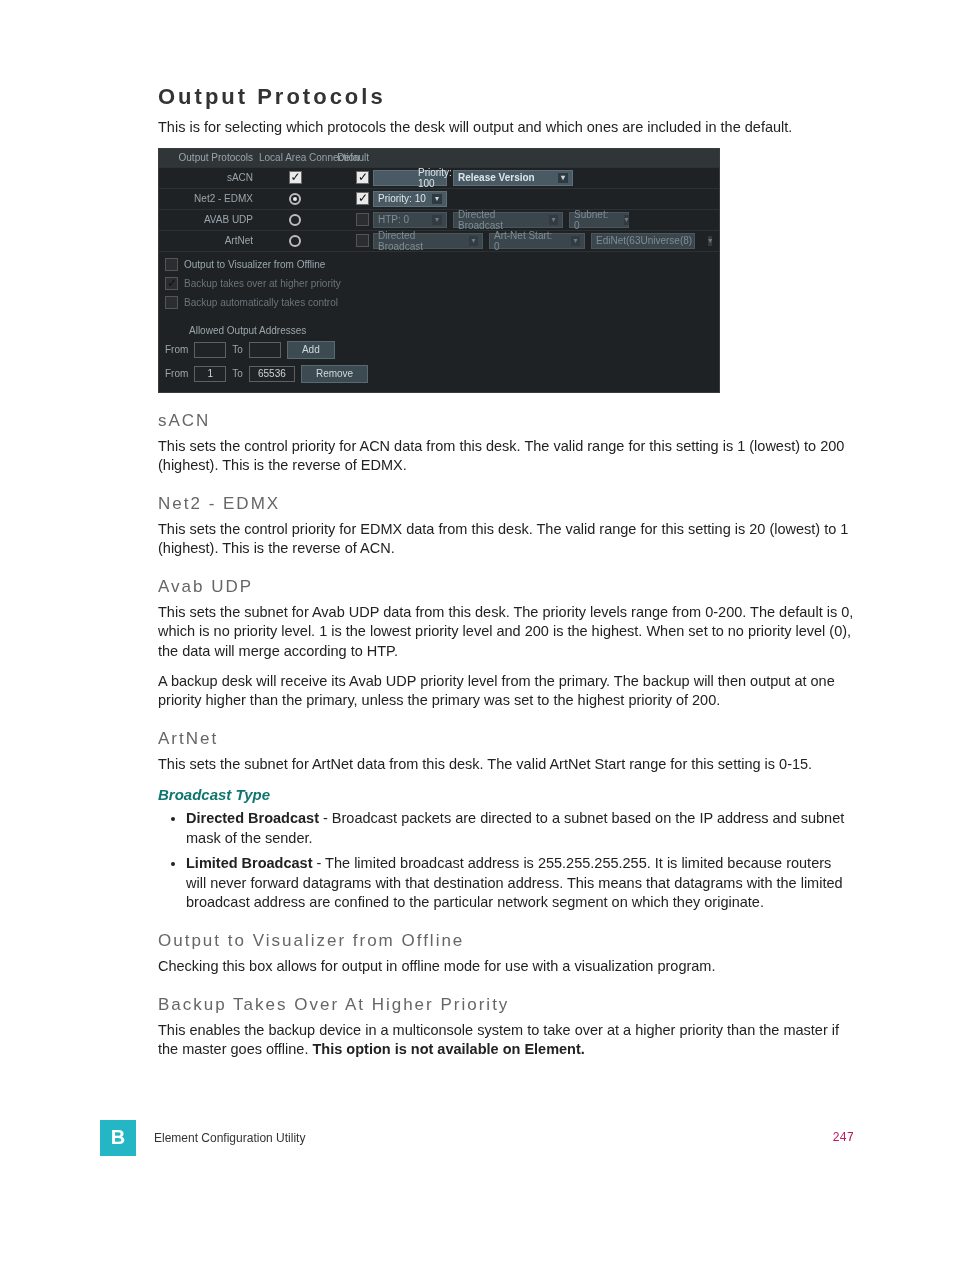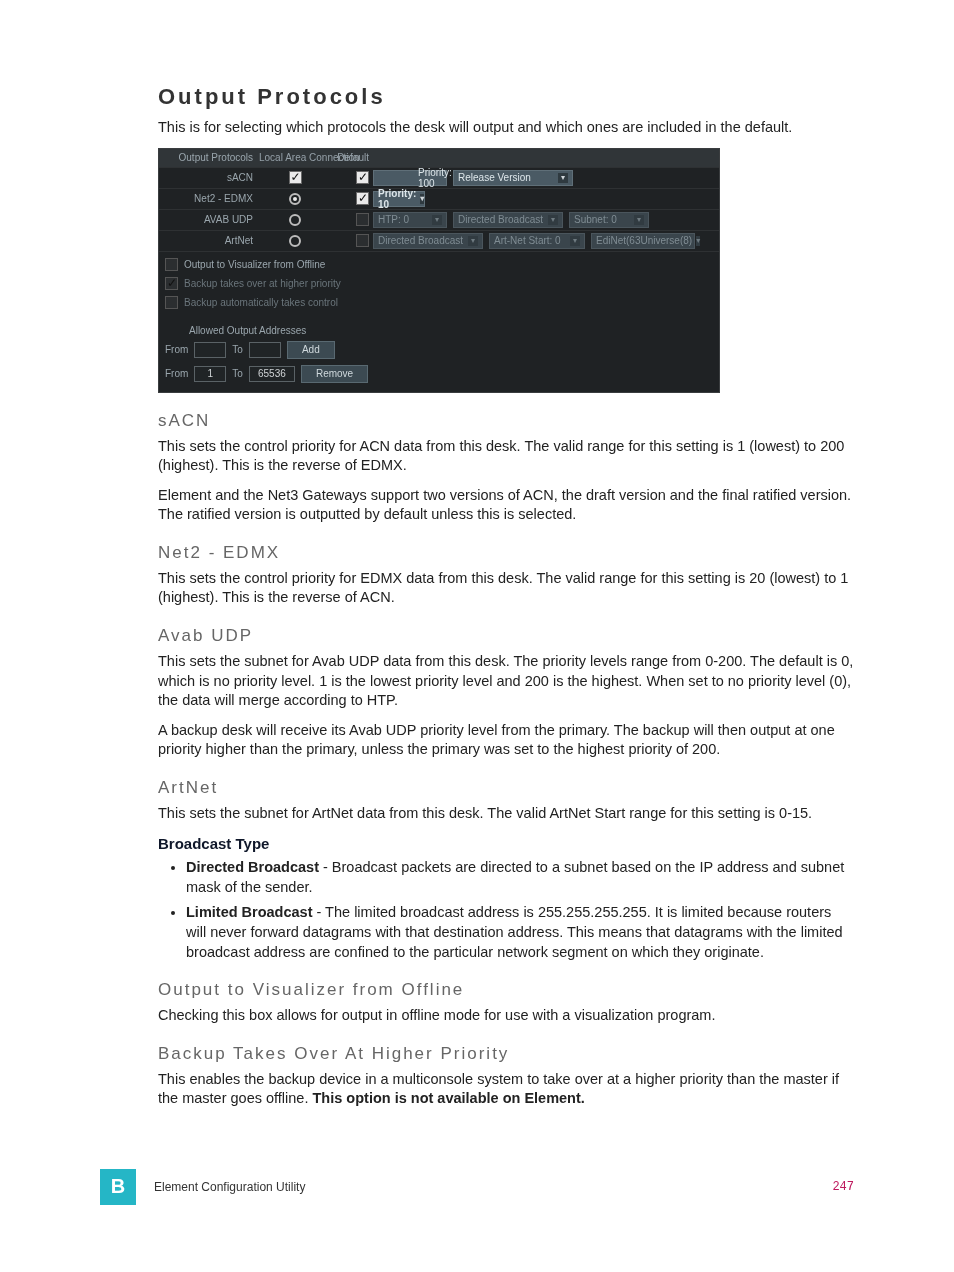--- a/index.html
+++ b/index.html
@@ -27,21 +27,22 @@
     font-size: 17px;
     letter-spacing: 2px;
     color: #666;
     font-weight: 400;
     margin: 18px 0 6px 0;
   }
   h3.minor {
     font-family: Arial, Helvetica, sans-serif;
     font-size: 15px;
     font-weight: 700;
-    color: #0f172a;
+    font-style: italic;
+    color: #0f766e;
     margin: 12px 0 4px 0;
   }
   ul.bullets { margin: 4px 0 10px 28px; padding: 0; }
   ul.bullets li { font-size: 14.5px; line-height: 1.35; margin: 6px 0; }
 
   
   .ui-panel {
     width: 560px;
     background: #1f2224;
     color: #c7c7c7;
@@ -68,21 +69,21 @@
   .radio {
     display:inline-block; width:12px; height:12px; border:2px solid #bcbcbc; border-radius:50%;
     box-sizing:border-box; position:relative; vertical-align:middle; background:#1f2224;
   }
   .radio.dot::after { content:""; position:absolute; left:2px; top:2px; width:4px; height:4px; background:#eaeaea; border-radius:50%; }
   .sel {
     display:inline-flex; align-items:center; justify-content:space-between;
     height:16px; background:#4a5a64; color:#dde6ea; padding:0 4px;
     border:1px solid #5f6f78; box-sizing:border-box; font-size:10px;
   }
-  .sel.dis { background:#3a454c; color:#7f8c93; border-color:#4a555c; }
+  .sel.dis { background:#3a454c; color:#7f8c93; border-color:#4a555c;gap:12px; }
   .sel .arrow {
     width:10px; height:10px; margin-left:4px;
     background:#2f3a40; display:inline-flex; align-items:center; justify-content:center;
     font-size:8px; color:#cfd6da;
   }
   .sel.dis .arrow { background:#313b41; color:#6e7a80; }
   .ui-block-row { padding: 3px 6px; display:flex; align-items:center; gap:6px; color:#9aa6ad; }
   .small-label { font-size:10px; color:#9aa6ad; }
   .btn {
     display:inline-flex; align-items:center; justify-content:center;
@@ -129,51 +130,51 @@
     <div id="proto-rows">
         <div class="ui-row">
           <div class="col-label">sACN</div>
           <div class="col-lac"><span class="chk checked"></span></div>
           <div class="col-def"><span class="chk checked"></span></div>
           <div class="col-rest">
             <span class="sel" style="width: 74px; padding-left: 44px;">
               <span>Priority: 100</span>
               <span class="arrow">▾</span>
             </span>
-            <span class="sel" style="width: 120px;">
+            <span class="sel" style="width: 120px; font-weight: bold;">
               <span>Release Version</span>
               <span class="arrow">▾</span>
             </span>
           </div>
         </div>
         <div class="ui-row">
           <div class="col-label">Net2 - EDMX</div>
           <div class="col-lac"><span class="radio dot"></span></div>
           <div class="col-def"><span class="chk checked"></span></div>
           <div class="col-rest">
-            <span class="sel" style="width: 52px; font-weight: bold;">
+            <span class="sel" style="width: 74px;">
               <span>Priority: 10</span>
               <span class="arrow">▾</span>
             </span>
           </div>
         </div>
         <div class="ui-row">
           <div class="col-label">AVAB UDP</div>
           <div class="col-lac"><span class="radio"></span></div>
           <div class="col-def"><span class="chk grey"></span></div>
           <div class="col-rest">
             <span class="sel dis" style="width: 74px;">
               <span>HTP: 0</span>
               <span class="arrow">▾</span>
             </span>
             <span class="sel dis" style="width: 110px;">
               <span>Directed Broadcast</span>
               <span class="arrow">▾</span>
             </span>
-            <span class="sel dis" style="width: 80px;">
+            <span class="sel dis" style="width: 60px;">
               <span>Subnet: 0</span>
               <span class="arrow">▾</span>
             </span>
           </div>
         </div>
         <div class="ui-row">
           <div class="col-label">ArtNet</div>
           <div class="col-lac"><span class="radio"></span></div>
           <div class="col-def"><span class="chk grey"></span></div>
           <div class="col-rest">
@@ -223,21 +224,20 @@
       <span class="txt" style="width:24px;">1</span>
       <span class="small-label">To</span>
       <span class="txt" style="width:38px;">65536</span>
       <span class="btn">Remove</span>
     </div>
     <div class="section-gap"></div>
   </div>
 
   <h2 class="sub">sACN</h2>
   <p class="body">This sets the control priority for ACN data from this desk. The valid range for this setting is 1 (lowest) to 200 (highest). This is the reverse of EDMX.</p>
-  <p class="body">Element and the Net3 Gateways support two versions of ACN, the draft version and the final ratified version. The ratified version is outputted by default unless this is selected.</p>
 
   <h2 class="sub">Net2 - EDMX</h2>
   <p class="body">This sets the control priority for EDMX data from this desk. The valid range for this setting is 20 (lowest) to 1 (highest). This is the reverse of ACN.</p>
 
   <h2 class="sub">Avab UDP</h2>
   <p class="body">This sets the subnet for Avab UDP data from this desk. The priority levels range from 0-200. The default is 0, which is no priority level. 1 is the lowest priority level and 200 is the highest. When set to no priority level (0), the data will merge according to HTP.</p>
   <p class="body">A backup desk will receive its Avab UDP priority level from the primary. The backup will then output at one priority higher than the primary, unless the primary was set to the highest priority of 200.</p>
 
   <h2 class="sub">ArtNet</h2>
   <p class="body">This sets the subnet for ArtNet data from this desk. The valid ArtNet Start range for this setting is 0-15.</p>

